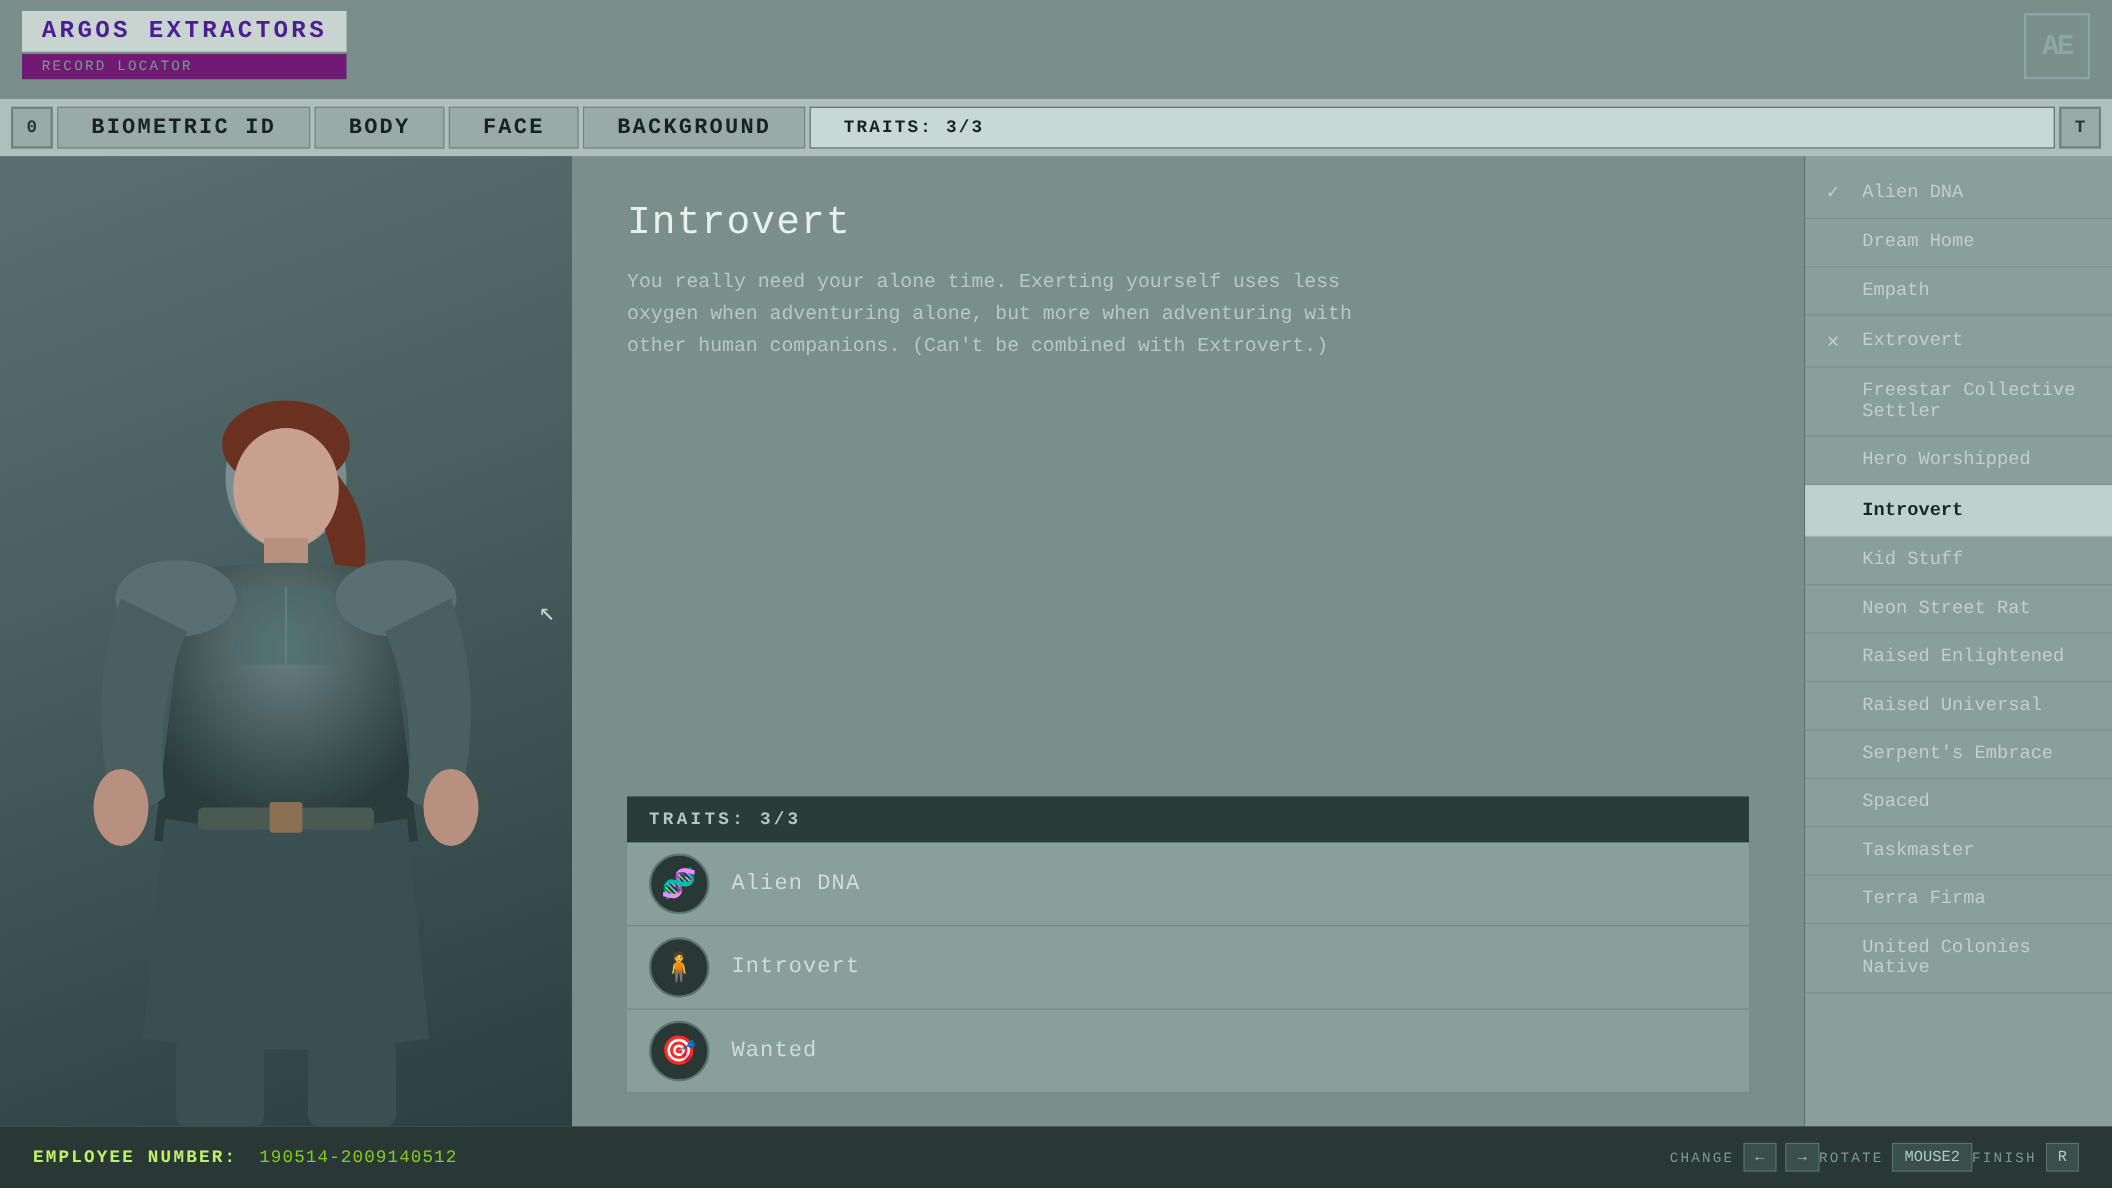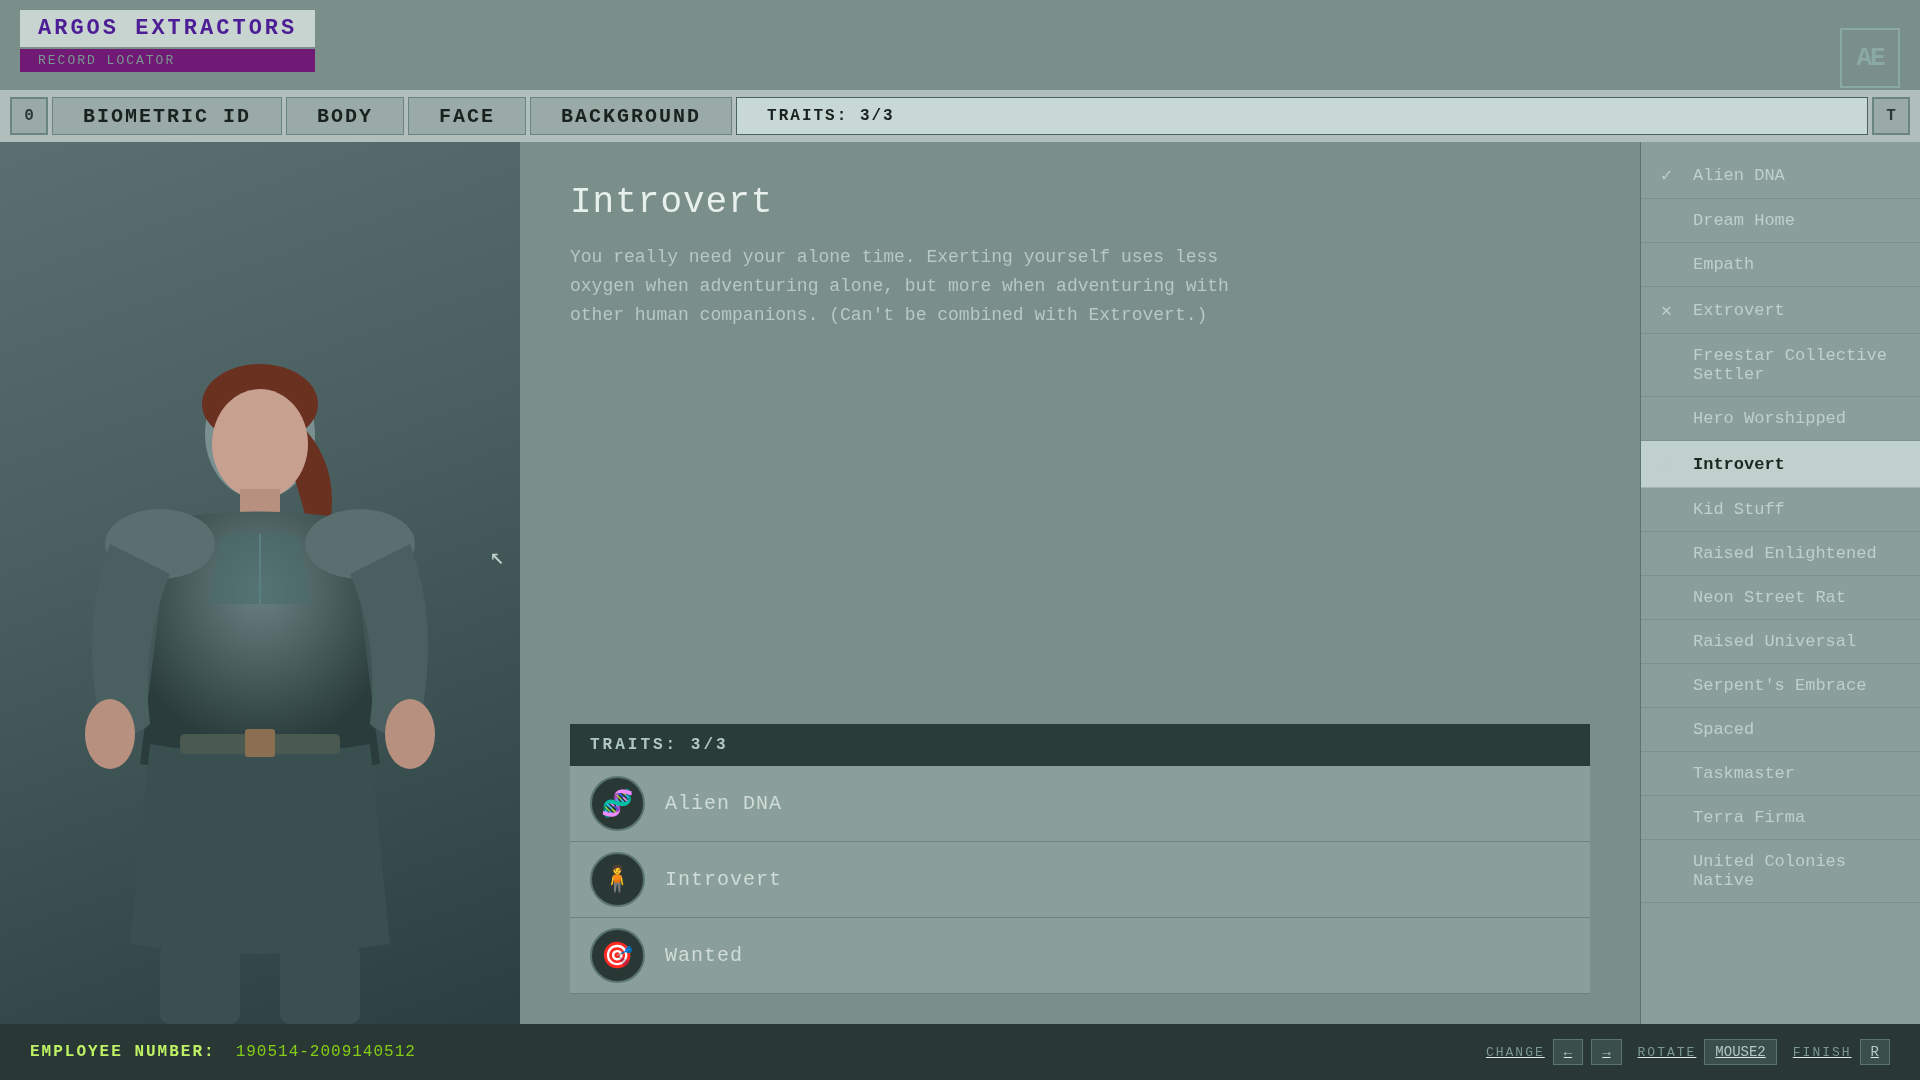--- a/index.html
+++ b/index.html
@@ -52,21 +52,20 @@
       width: 60px;
       height: 60px;
       border: 2px solid #8aa8a4;
       display: flex;
       align-items: center;
       justify-content: center;
       color: #8aa8a4;
       font-size: 26px;
       font-weight: bold;
       letter-spacing: -2px;
-      margin-top: 16px;
     }
 
     
     .nav-bar {
       position: absolute;
       top: 90px;
       left: 0; right: 0;
       height: 52px;
       background: #b0bfbb;
       display: flex;
@@ -282,22 +281,20 @@
     }
     .footer-value {
       font-size: 16px;
       color: #84cc16;
       letter-spacing: 1px;
     }
     .footer-controls {
       margin-left: auto;
       display: flex;
       align-items: center;
-      gap: 16px;
-      text-decoration: underline;
     }
     .footer-control-group {
       display: flex;
       align-items: center;
       gap: 8px;
     }
     .footer-key-label {
       font-size: 13px;
       color: #7a9890;
       letter-spacing: 2px;
@@ -455,26 +452,26 @@
       <span>Introvert</span>
     </div>
 
     <div class="sidebar-item">
       <span class="no-mark"></span>
       <span>Kid Stuff</span>
     </div>
 
     <div class="sidebar-item">
       <span class="no-mark"></span>
+      <span>Neon Street Rat</span>
+    </div>
+
+    <div class="sidebar-item">
+      <span class="no-mark"></span>
       <span>Raised Enlightened</span>
-    </div>
-
-    <div class="sidebar-item">
-      <span class="no-mark"></span>
-      <span>Neon Street Rat</span>
     </div>
 
     <div class="sidebar-item">
       <span class="no-mark"></span>
       <span>Raised Universal</span>
     </div>
 
     <div class="sidebar-item">
       <span class="no-mark"></span>
       <span>Serpent's Embrace</span>

